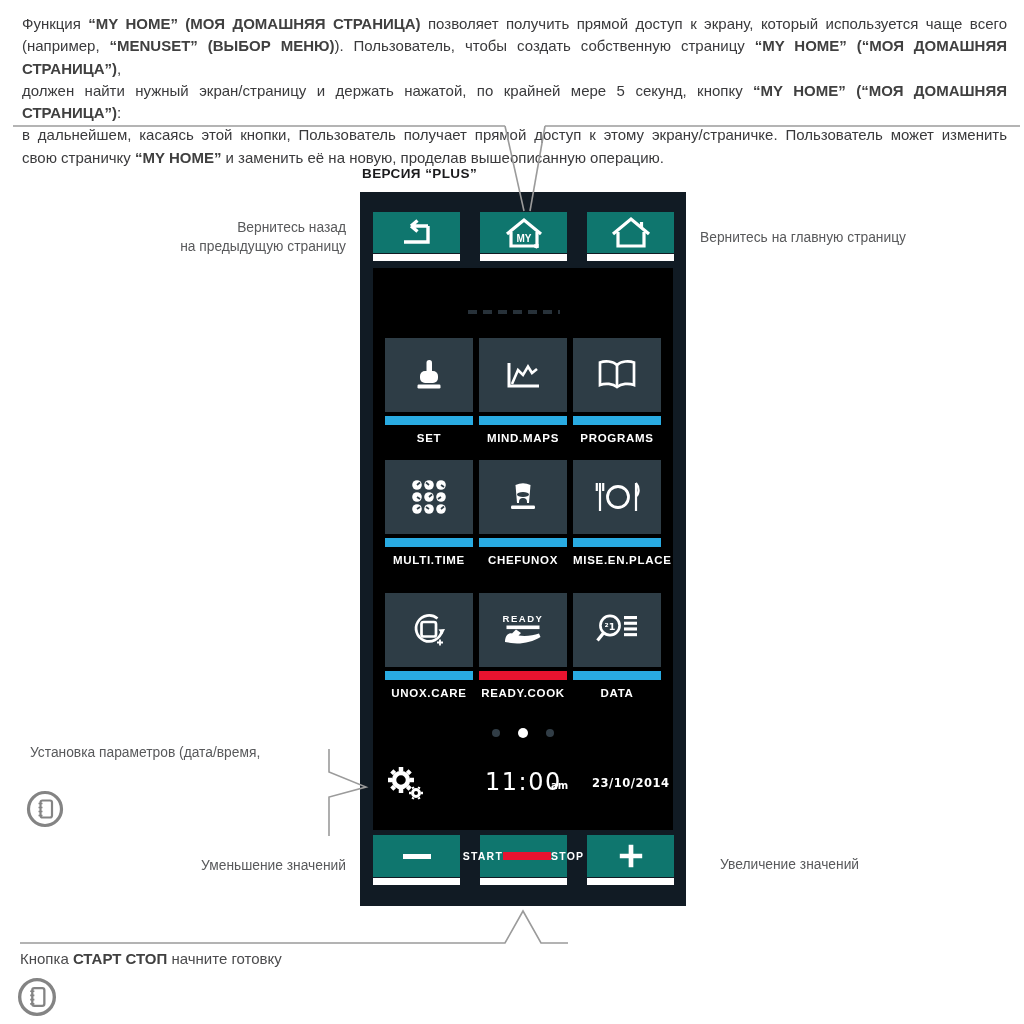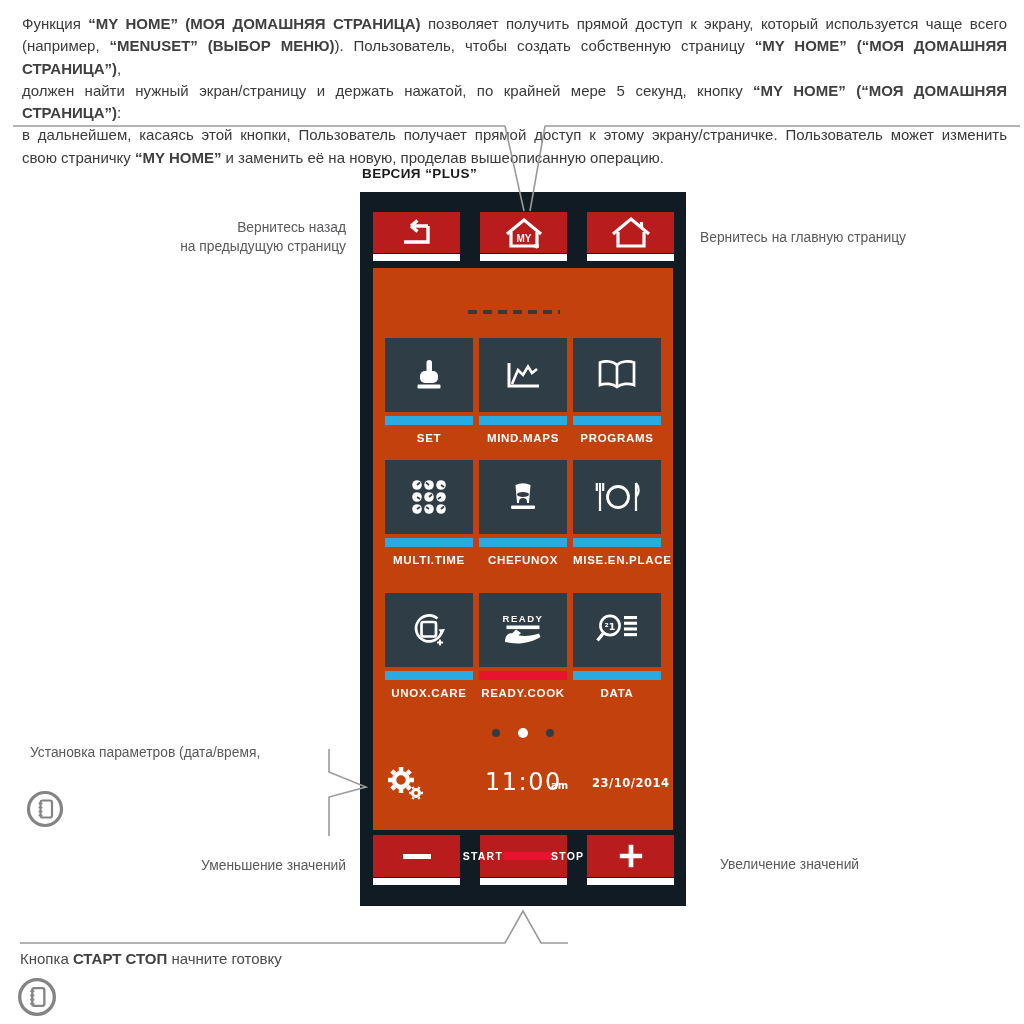--- a/index.html
+++ b/index.html
@@ -10,26 +10,26 @@
   .intro-line{text-align:justify;text-align-last:justify;white-space:normal;}
   .intro-line.last{text-align-last:left;}
   .b{font-weight:700;color:#404040;}
   
   .connectors{position:absolute;left:0;top:0;z-index:6;pointer-events:none;}
   
   .version-label{position:absolute;left:362px;top:166px;font-size:13.5px;font-weight:700;
                  letter-spacing:.4px;color:#1b1b1d;z-index:4;}
   
   .panel{position:absolute;left:360px;top:192px;width:326px;height:714px;background:#111b24;z-index:2;}
-  .screen{position:absolute;left:13px;top:76px;width:300px;height:562px;background:#c2410c;}
+  .screen{position:absolute;left:13px;top:76px;width:300px;height:562px;background:#000000;}
   .ghost-dashes{position:absolute;left:95px;top:42px;width:92px;height:4px;opacity:.9;
     background:repeating-linear-gradient(90deg,#2c3740 0 9px,transparent 9px 15px);}
   .keys-row{position:absolute;left:0;width:100%;}
   .key{position:absolute;width:87px;cursor:pointer;}
-  .key-face{height:41px;background:#b91c1c;display:flex;align-items:center;justify-content:center;}
+  .key-face{height:41px;background:#0f766e;display:flex;align-items:center;justify-content:center;}
   .key-face.tall{height:42px;}
   .key-bar{height:7px;background:#ffffff;margin-top:1px;}
   .k1{left:13px;} .k2{left:120px;} .k3{left:227px;}
   
   .tile{position:absolute;width:88px;text-align:center;cursor:pointer;}
   .tile-face{height:74px;background:#2e3d46;display:flex;align-items:center;justify-content:center;}
   .tile-bar{height:9px;margin-top:4px;}
   .tile-label{margin-top:7px;font-size:11.5px;font-weight:700;letter-spacing:.7px;color:#ffffff;
               white-space:nowrap;}
   .c1{left:12px;} .c2{left:106px;} .c3{left:200px;}

